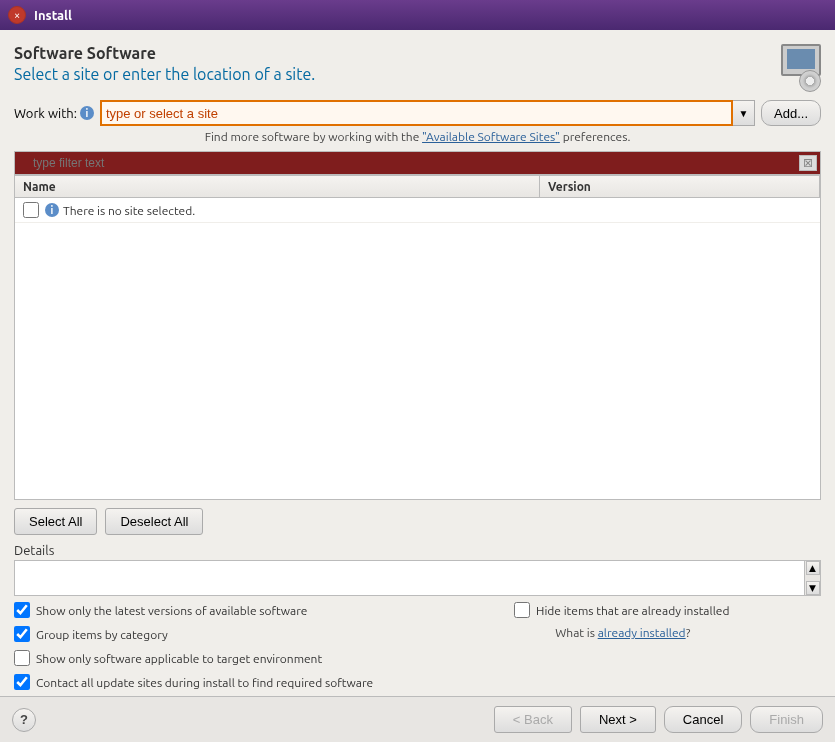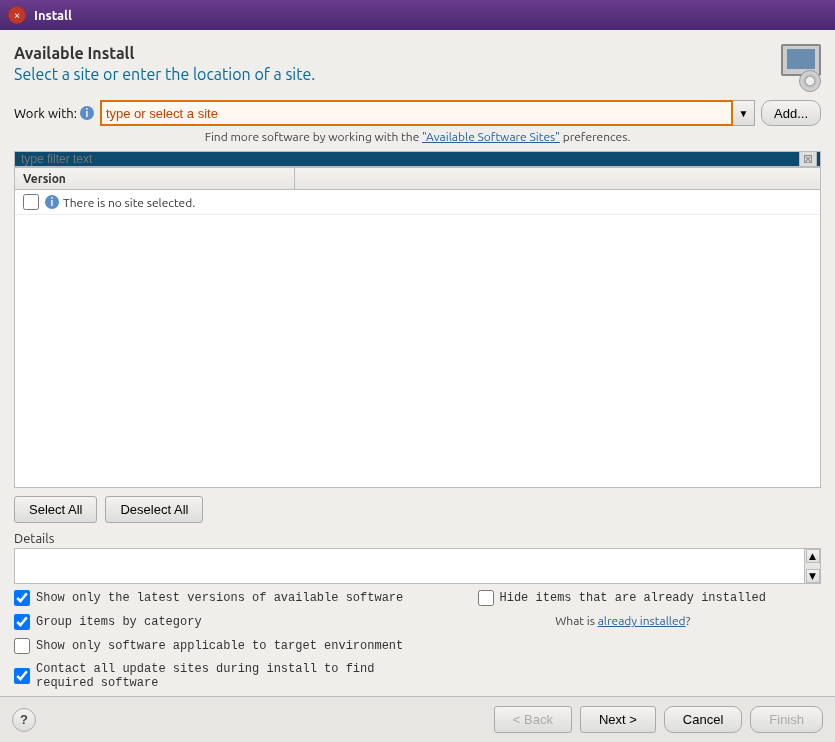--- a/index.html
+++ b/index.html
@@ -153,26 +153,26 @@
     .find-more-row a {
       color: #2a6099;
       text-decoration: underline;
     }
     .filter-row {
       position: relative;
       margin-bottom: 0;
     }
     .filter-input {
       width: 100%;
-      height: 16px;
+      height: 24px;
       border: 1px solid #bbb;
-      padding: 0 24px 0 6px;
+      padding: 0 24px 0 18px;
       font-size: 12px;
       color: #999;
-      background: #0c4a6e;
+      background: #7f1d1d;
       outline: none;
     }
     .filter-clear {
       position: absolute;
       right: 4px;
       top: 50%;
       transform: translateY(-50%);
       font-size: 12px;
       color: #888;
       cursor: pointer;
@@ -307,21 +307,20 @@
       align-items: center;
       gap: 6px;
     }
     .option-checkbox {
       width: 16px; height: 16px;
       flex-shrink: 0;
     }
     .option-label {
       font-size: 12px;
       color: #333;
-      font-family: Liberation Mono, monospace;
     }
     .what-is-row {
       font-size: 12px;
       color: #444;
       padding-left: 2px;
     }
     .what-is-row a {
       color: #2a6099;
       text-decoration: underline;
     }
@@ -394,21 +393,21 @@
   <div class="titlebar-close">
     <span>×</span>
   </div>
   <span class="titlebar-title">Install</span>
 </div>
 
 <div class="main-content">
 
   <div class="header-row">
     <div class="header-text">
-      <h2>Available Install</h2>
+      <h2>Software Software</h2>
       <p>Select a site or enter the location of a site.</p>
     </div>
     <div class="header-icon">
       <div class="monitor-icon">
         <div class="monitor-screen"></div>
       </div>
       <div class="cd-icon"></div>
     </div>
   </div>
 
@@ -428,20 +427,21 @@
     <span>Find more software by working with the </span><a href="#">"Available Software Sites"</a><span> preferences.</span>
   </div>
 
   <div class="filter-row">
     <input class="filter-input" type="text" placeholder="type filter text" style="">
     <span class="filter-clear">⊠</span>
   </div>
 
   <div class="table-wrap">
     <div class="table-header">
+      <div class="table-header-cell col-name">Name</div>
       <div class="table-header-cell col-version">Version</div>
     </div>
     <div class="table-body">
       <div class="table-row">
         <input type="checkbox" class="table-row-checkbox" style="">
         <span class="row-info-icon">i</span>
         <span class="row-text">There is no site selected.</span>
       </div>
     </div>
   </div>

